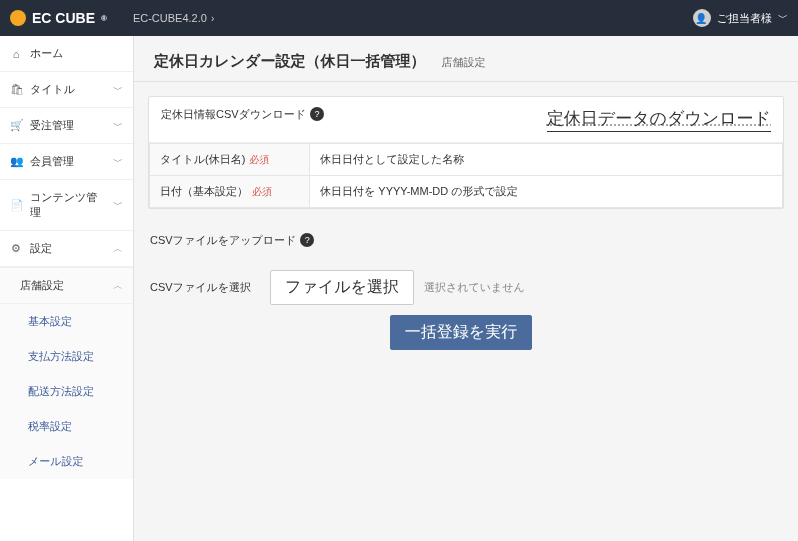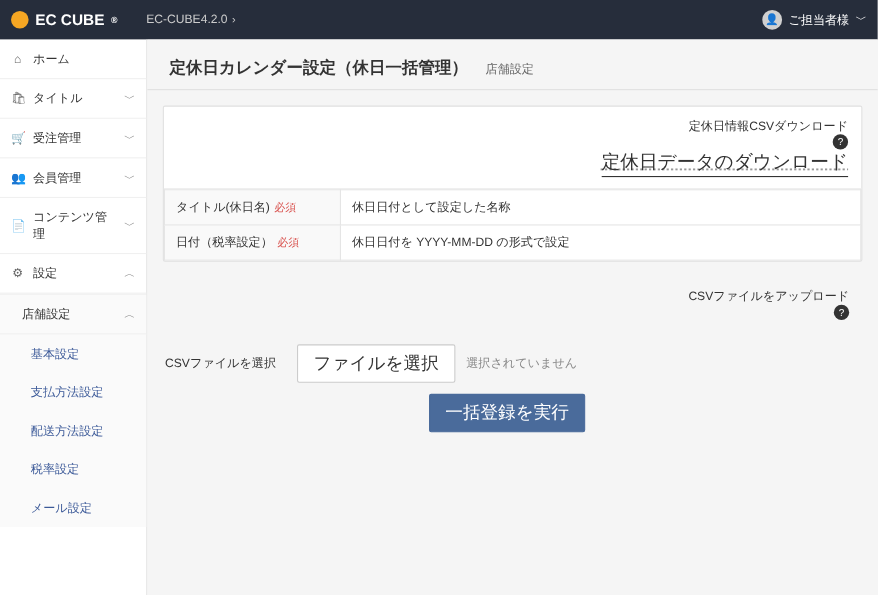--- a/index.html
+++ b/index.html
@@ -25,21 +25,21 @@
   .sub-group { background:#fafafa; }
   .sub-head { display:flex; align-items:center; padding:10px 10px 10px 20px; font-size:11px; border-bottom:1px solid #f0f0f0; cursor:pointer;}
   .sub-head .chv{ margin-left:auto; font-size:10px; color:#888;}
   .sub-item { padding:10px 10px 10px 28px; font-size:11px; color:#3b5998; cursor:pointer; }
   
   .page-head { padding:16px 20px 10px; border-bottom:1px solid #e0e0e0; background:#f5f5f5; display:flex; align-items:baseline; gap:16px;}
   .page-title { font-size:15px; font-weight:bold; color:#333; }
   .page-sub { font-size:11px; color:#666; }
   
   .panel { background:#fff; border:1px solid #e0e0e0; margin:14px 14px 0; border-radius:2px; }
-  .panel-hd { padding:10px 12px; display:flex; align-items:flex-end; border-bottom:1px solid #eee; font-size:11px; color:#333;flex-direction:column; }
+  .panel-hd { padding:10px 12px; display:flex; align-items:flex-start; border-bottom:1px solid #eee; font-size:11px; color:#333; }
   .panel-hd .hlp { width:14px; height:14px; border-radius:50%; background:#333; color:#fff; font-size:9px; display:inline-flex; align-items:center; justify-content:center; margin-left:4px;}
   .panel-hd .right-link { margin-left:auto; font-size:17px; color:#333; text-decoration:underline dotted #999; cursor:pointer; border-bottom:1px solid #333; padding-bottom:1px;}
   .tbl { width:100%; border-collapse:collapse; }
   .tbl td { border:1px solid #e5e5e5; padding:8px 10px; font-size:11px;margin-left:14px; }
   .tbl td.lbl { width:160px; background:#f9f9f9; }
   .req { color:#d9534f; font-size:10px; margin-left:4px; }
   .panel-body { padding:12px; font-size:11px; }
   .row { display:flex; align-items:center; gap:10px; margin-bottom:10px; }
   .row .lbl2 { width:110px; }
   .btn { display:inline-flex; align-items:center; justify-content:center; padding:6px 14px; font-size:16px; border:1px solid #ccc; background:#fff; cursor:pointer; border-radius:2px; }
@@ -128,21 +128,21 @@
         <span class="hlp">?</span>
         <span class="right-link">定休日データのダウンロード</span>
       </div>
       <table class="tbl">
         <tbody>
             <tr>
           <td class="lbl"><span>タイトル(休日名)</span><span class="req">必須</span></td>
           <td>休日日付として設定した名称</td>
         </tr>
         <tr>
-          <td class="lbl"><span>日付（税率設定）</span><span class="req">必須</span></td>
+          <td class="lbl"><span>日付（基本設定）</span><span class="req">必須</span></td>
           <td>休日日付を YYYY-MM-DD の形式で設定</td>
         </tr>
       </tbody>
         </table>
     </div>
 
     <div class="panel" style="border:none;background:transparent;">
       <div class="panel-hd" style="border:none;padding-left:2px;background:transparent">
         <span>CSVファイルをアップロード</span>
         <span class="hlp">?</span>

